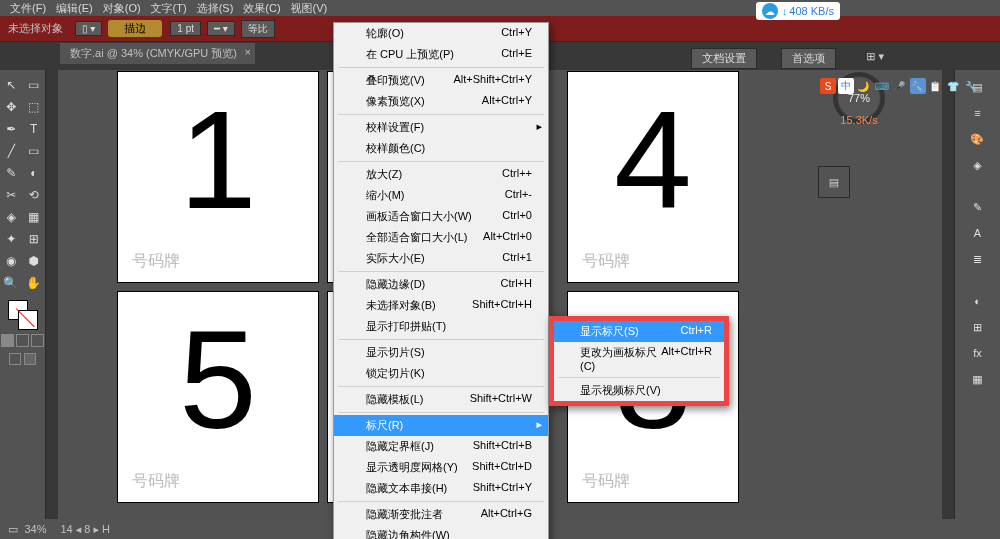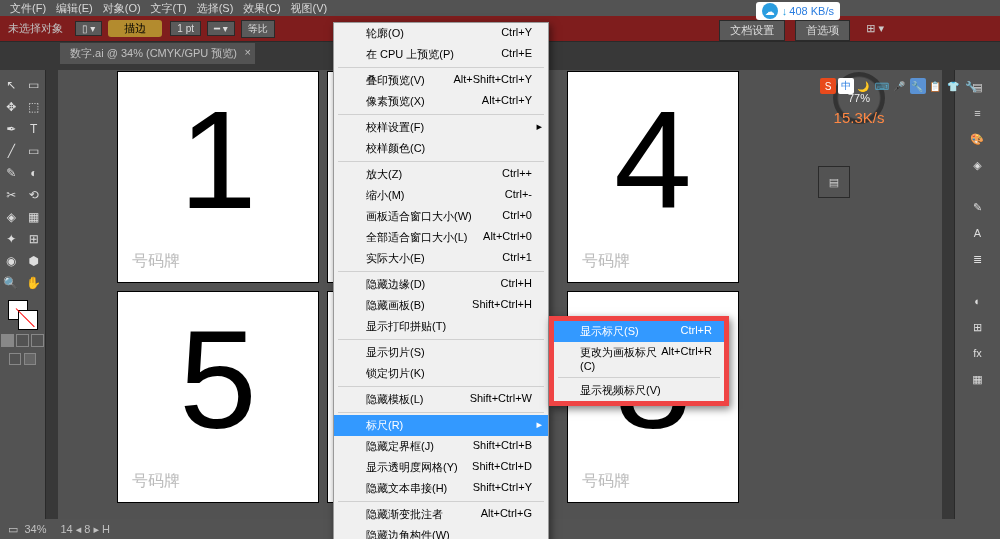--- a/index.html
+++ b/index.html
@@ -29,21 +29,21 @@
 .dropdown .sep{height:1px;background:#d0d0d0;margin:2px 4px}
 .dropdown .arrow{position:absolute;right:6px}
 .submenu{position:absolute;top:316px;left:549px;width:180px;background:#f0f0f0;border:5px solid #ef4444;box-shadow:2px 3px 8px rgba(0,0,0,.5);z-index:101}
 .submenu .row{display:flex;justify-content:space-between;padding:3px 12px 3px 26px;color:#000}
 .submenu .row.hover{background:#3399ff;color:#fff}
 .submenu .sep{height:1px;background:#d0d0d0;margin:2px 4px}
 .statusbar{position:absolute;bottom:0;left:0;right:0;height:20px;background:#535353;display:flex;align-items:center;color:#c0c0c0;padding:0 8px;font-size:10px}
 .statusbar .seg{margin-right:14px}
 .netbadge{position:absolute;top:2px;right:160px;background:#fff;border-radius:3px;padding:1px 6px;display:flex;align-items:center;font-size:10px;color:#2a7de0}
 .netbadge .cloud{width:16px;height:16px;background:#2a9de0;border-radius:50%;margin-right:4px;display:flex;align-items:center;justify-content:center;color:#fff;font-size:10px}
-.rightbtns{position:absolute;top:20px;right:110px;display:flex;gap:10px}
+.rightbtns{position:absolute;top:48px;right:110px;display:flex;gap:24px}
 .rightbtns .btn{background:#5a5a5a;color:#ddd;padding:2px 10px;border:1px solid #2a2a2a}
 .dial{position:absolute;top:72px;right:115px;width:52px;height:52px;border-radius:50%;background:radial-gradient(circle,#555 55%,#333 60%);display:flex;align-items:center;justify-content:center;color:#eee;font-size:14px}
 .ime{position:absolute;top:78px;right:20px;display:flex;gap:2px;align-items:center}
 .ime .i{width:16px;height:16px;display:flex;align-items:center;justify-content:center;font-size:10px;border-radius:2px}
 .artpanel{position:absolute;top:166px;right:150px;width:32px;height:32px;background:#535353;border:1px solid #2a2a2a;display:flex;align-items:center;justify-content:center;color:#ccc}
 .swatch{margin-top:6px;width:30px;height:30px;position:relative}
 .swatch .fg{position:absolute;top:0;left:0;width:20px;height:20px;background:#fff;border:1px solid #000}
 .swatch .bg{position:absolute;bottom:0;right:0;width:20px;height:20px;background:#fff;border:1px solid #000}
 .swatch .bg::after{content:"";position:absolute;top:-3px;left:-3px;width:26px;height:1px;background:red;transform:rotate(45deg);transform-origin:left}
 .colormode{margin-top:4px;display:flex;gap:2px}
@@ -184,21 +184,21 @@
       </div>
     <div class="ab" style="margin-left:30px">
         <div class="big">8</div>
         <div class="lab">号码牌</div>
       </div>
   </div>
 </div>
 
 <div class="dial">
   <span>77%</span>
-  <span style="position:absolute;bottom:-2px;font-size:15px;color:#ff8844">15.3K/s</span>
+  <span style="position:absolute;bottom:-2px;font-size:11px;color:#ff8844">15.3K/s</span>
 </div>
 
 <div class="ime">
   <div class="i" style="background:#e84a1c;color:#fff">S</div>
   <div class="i" style="background:#fff;color:#2a7de0">中</div>
   <div class="i" style="color:#5ac">🌙</div>
   <div class="i" style="color:#5ac">⌨</div>
   <div class="i" style="color:#5ac">🎤</div>
   <div class="i" style="background:#5a92d4;color:#fff">🔧</div>
   <div class="i" style="color:#5ac">📋</div>
@@ -256,21 +256,21 @@
     <div class="row">
       <span>实际大小(E)</span>
       <span>Ctrl+1</span>
     </div>
     <div class="sep"></div>
     <div class="row">
       <span>隐藏边缘(D)</span>
       <span>Ctrl+H</span>
     </div>
     <div class="row">
-      <span>隐藏画板(B)</span>
+      <span>未选择对象(B)</span>
       <span>Shift+Ctrl+H</span>
     </div>
     <div class="row">
       <span>显示打印拼贴(T)</span>
       <span></span>
     </div>
     <div class="sep"></div>
     <div class="row">
       <span>显示切片(S)</span>
       <span></span>

